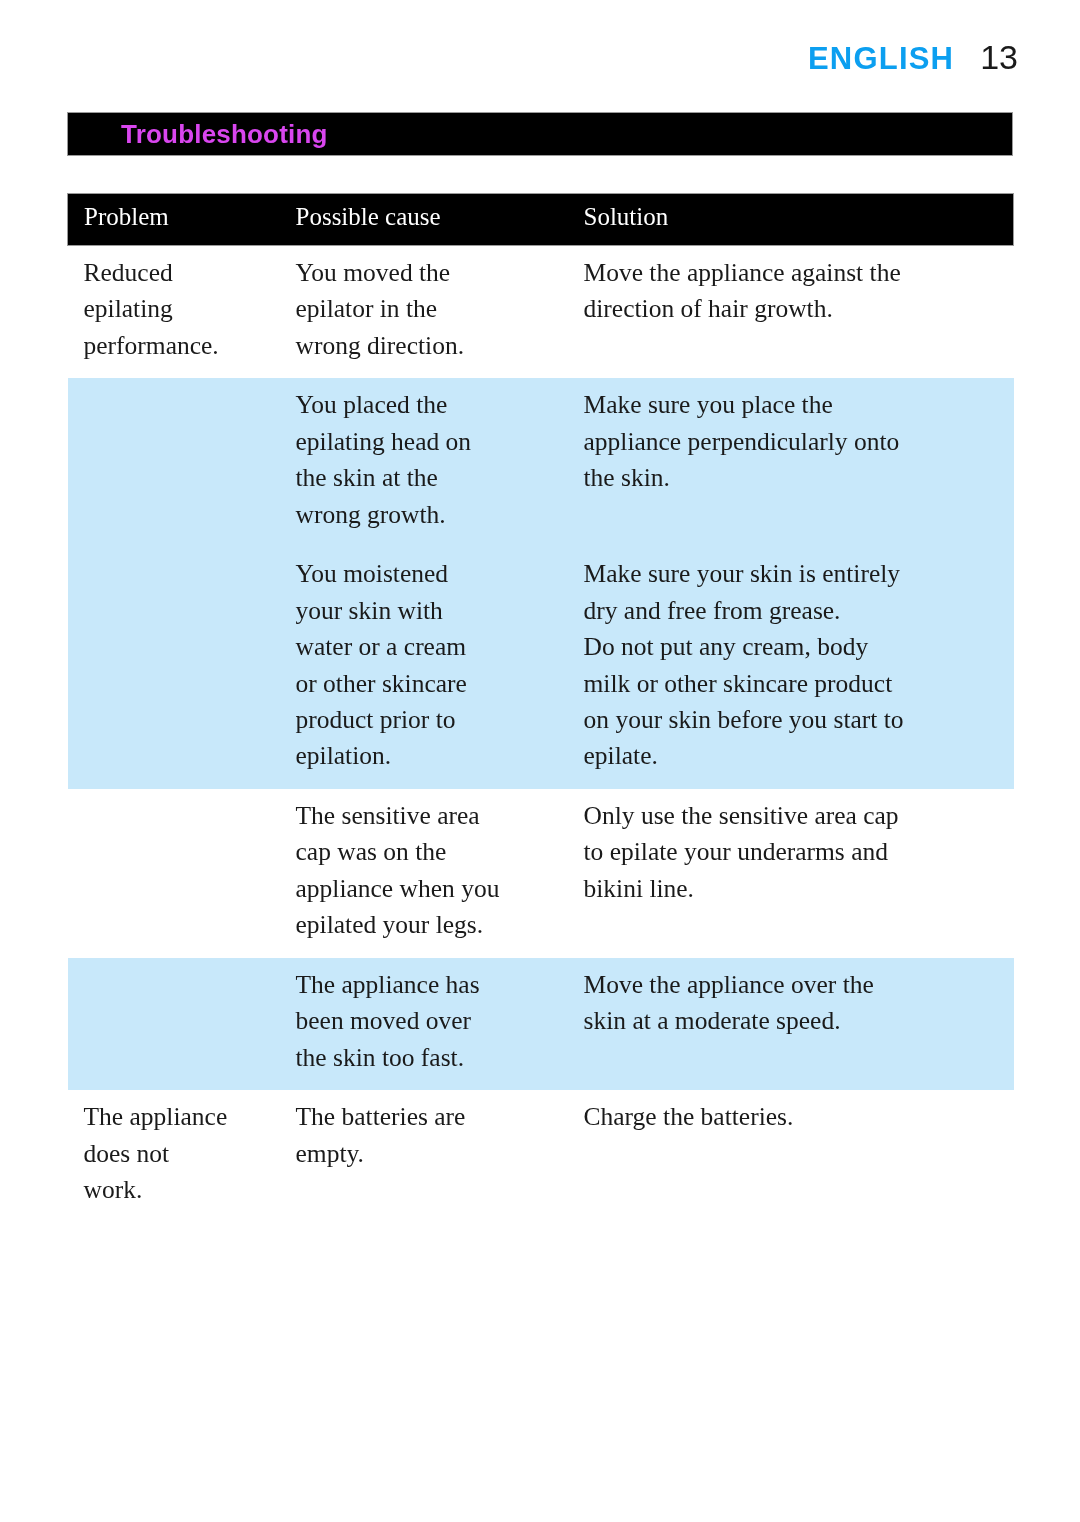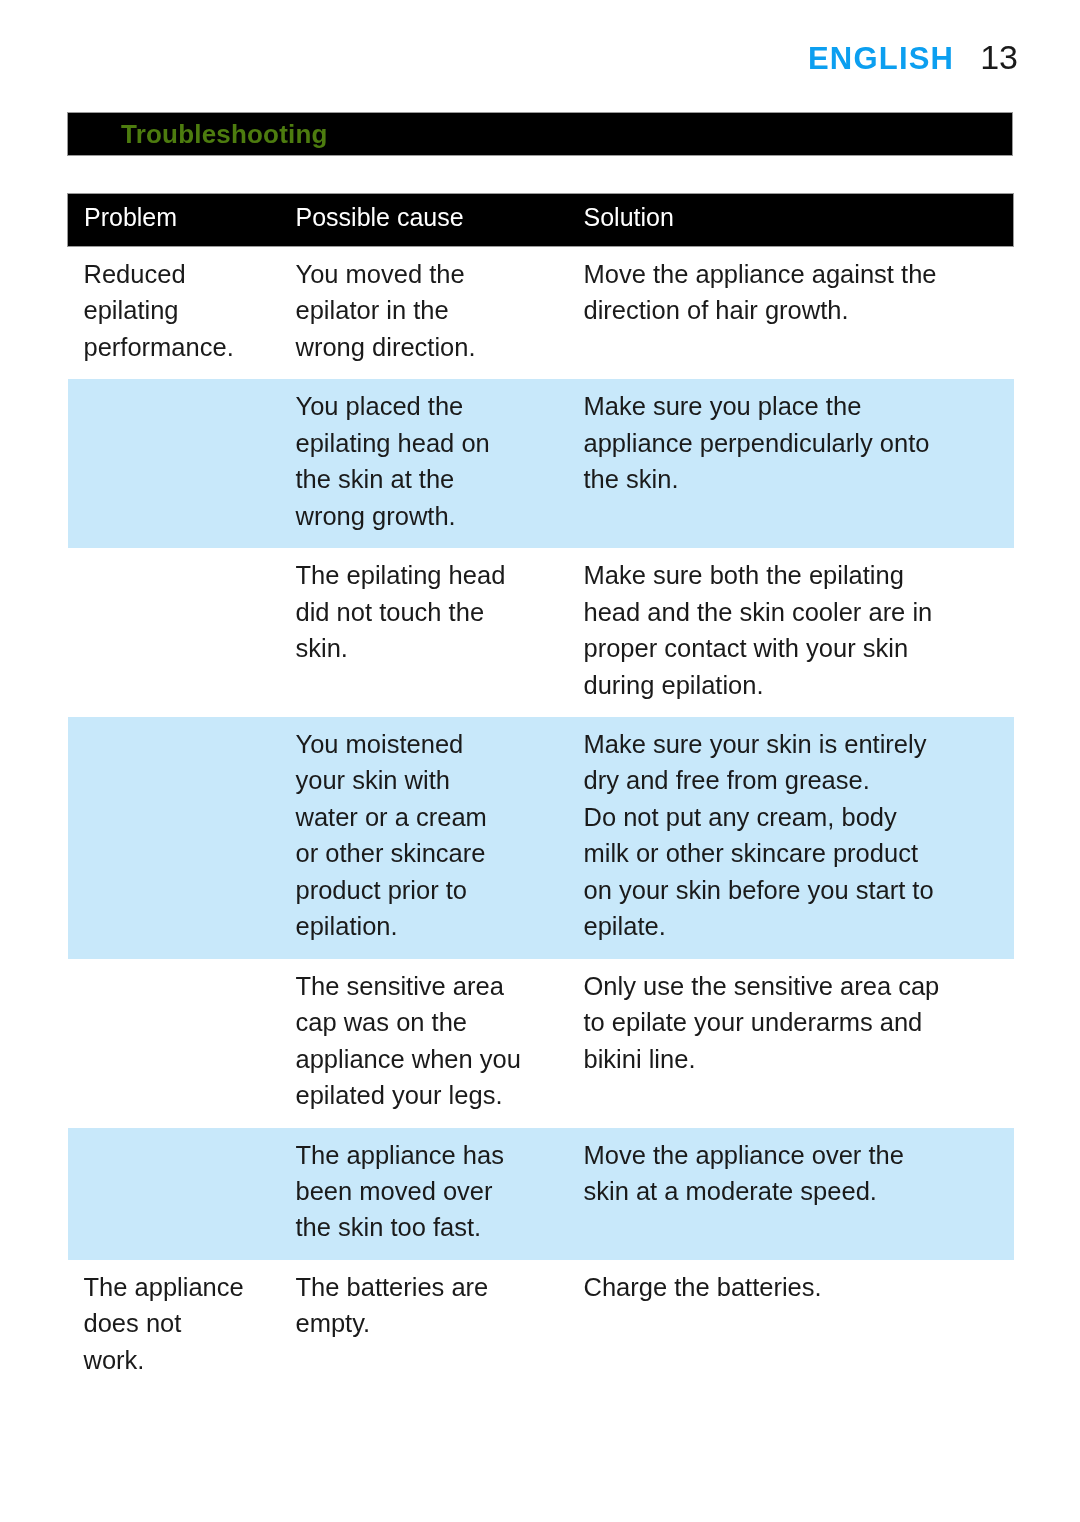--- a/index.html
+++ b/index.html
@@ -46,35 +46,36 @@
     top: 112px;
     width: 946px;
     height: 44px;
     background: #000000;
     border: 1px solid #9a9a9a;
     box-sizing: border-box;
     display: flex;
     align-items: center;
   }
   .section-bar .section-title {
-    color: #4d7c0f;
+    color: #d946ef;
     font-size: 26px;
     font-weight: bold;
     padding-left: 53px;
     letter-spacing: 0.2px;
   }
 
   
   .tbl {
     position: absolute;
     left: 67px;
     top: 193px;
     width: 946px;
     border-collapse: collapse;
     table-layout: fixed;
+    font-family: Liberation Serif, serif;
   }
   .tbl col.c-problem  { width: 222px; }
   .tbl col.c-cause    { width: 290px; }
   .tbl col.c-solution { width: 434px; }
 
   .tbl thead th {
     background: #000000;
     color: #ffffff;
     font-size: 25px;
     font-weight: normal;
@@ -153,30 +154,20 @@
     <tr class="shaded">
       <td class="col-problem"></td>
       <td class="col-cause">You placed the
 epilating head on
 the skin at the
 wrong growth.</td>
       <td class="col-solution">Make sure you place the
 appliance perpendicularly onto
 the skin.</td>
     </tr>
-    <tr class="plain">
-      <td class="col-problem"></td>
-      <td class="col-cause">The epilating head
-did not touch the
-skin.</td>
-      <td class="col-solution">Make sure both the epilating
-head and the skin cooler are in
-proper contact with your skin
-during epilation.</td>
-    </tr>
     <tr class="shaded">
       <td class="col-problem"></td>
       <td class="col-cause">You moistened
 your skin with
 water or a cream
 or other skincare
 product prior to
 epilation.</td>
       <td class="col-solution">Make sure your skin is entirely
 dry and free from grease.

